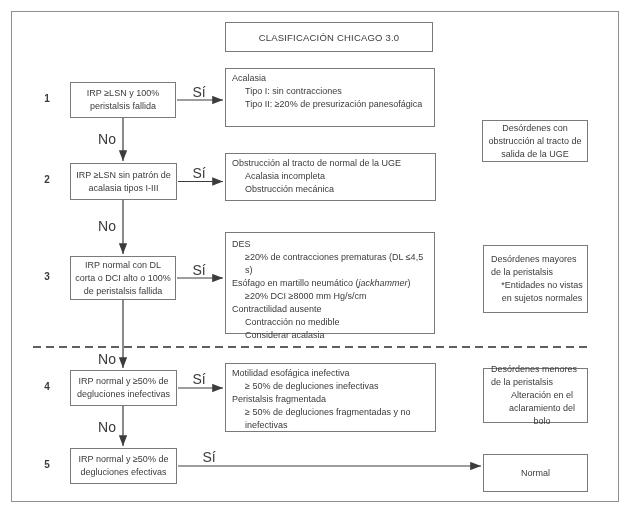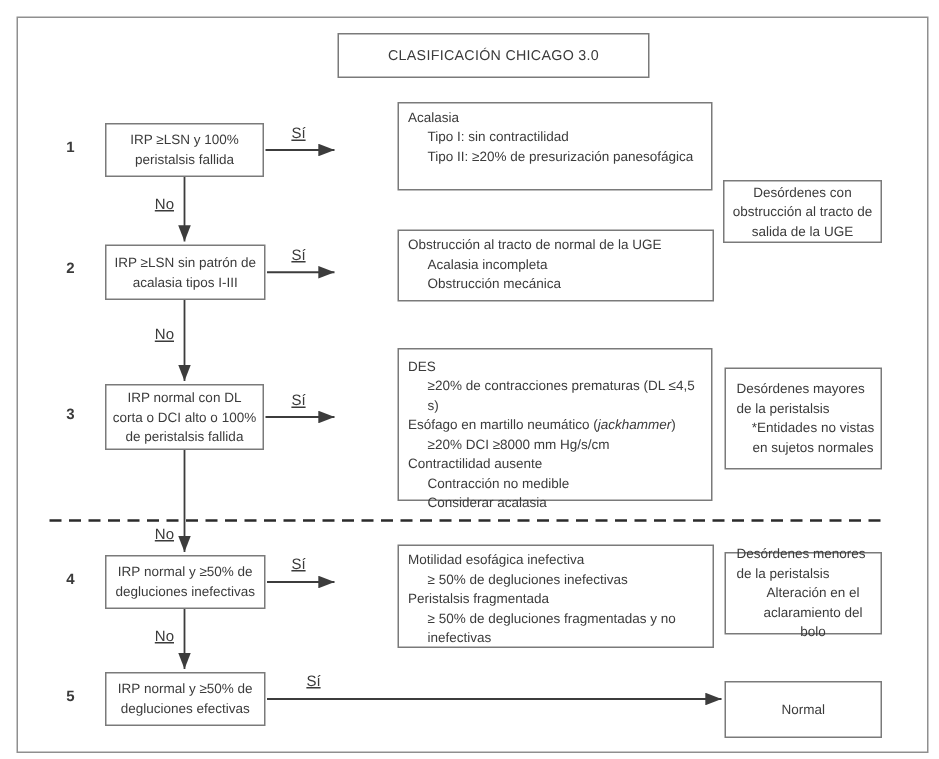--- a/index.html
+++ b/index.html
@@ -11,33 +11,33 @@
   .center{display:flex;align-items:center;justify-content:center;text-align:center;}
   .pre{white-space:pre-line;}
   .title{left:225px;top:22px;width:208px;height:30px;font-size:9.5px;letter-spacing:.2px;}
   .num{position:absolute;width:22px;text-align:center;font-weight:bold;font-size:10px;color:#3b3b3b;}
   .n1{left:36px;top:93px}.n2{left:36px;top:174px}.n3{left:36px;top:271px}.n4{left:36px;top:381px}.n5{left:36px;top:459px}
   .d1{left:70px;top:82px;width:106px;height:36px}
   .d2{left:70px;top:163px;width:107px;height:37px}
   .d3{left:70px;top:256px;width:106px;height:44px}
   .d4{left:70px;top:370px;width:107px;height:36px}
   .d5{left:70px;top:448px;width:107px;height:36px}
-  .outcome{padding:3px 5px 2px 6px;margin-left:40px;}
+  .outcome{padding:3px 5px 2px 6px;}
   .o1{left:225px;top:68px;width:210px;height:59px}
   .o2{left:225px;top:153px;width:211px;height:48px}
   .o3{left:225px;top:232px;width:210px;height:102px;padding-top:5px}
   .o4{left:225px;top:363px;width:211px;height:69px}
   .onormal{left:483px;top:454px;width:105px;height:38px}
   .ind{padding-left:13px;}
   .cat{padding:0 4px 0 7px;display:flex;flex-direction:column;justify-content:center;}
   .r1{left:482px;top:120px;width:106px;height:42px;padding:0}
   .r2{left:483px;top:245px;width:105px;height:68px}
   .r3{left:483px;top:368px;width:105px;height:55px}
   .cind{padding-left:10px;text-align:center;}
-  .lbl{position:absolute;font-size:10px;color:#3b3b3b;text-decoration:underline;}
+  .lbl{position:absolute;font-size:14px;color:#3b3b3b;}
   .yes{width:26px;text-align:center;}
   .no{width:24px;text-align:right;}
   .y1{left:186px;top:84px}.y2{left:186px;top:165px}.y3{left:186px;top:262px}.y4{left:186px;top:371px}.y5{left:196px;top:449px}
   .no1{left:92px;top:131px}.no2{left:92px;top:218px}.no3{left:92px;top:351px}.no4{left:92px;top:419px}
   i{font-style:italic;}
 </style>
 </head>
 <body>
 
 <div class="canvas">
@@ -89,21 +89,21 @@
   <div class="lbl yes y3">Sí</div>
   <div class="lbl yes y4">Sí</div>
   <div class="lbl yes y5">Sí</div>
   <div class="lbl no no1">No</div>
   <div class="lbl no no2">No</div>
   <div class="lbl no no3">No</div>
   <div class="lbl no no4">No</div>
 
   <div class="box outcome o1">
     <div class="line">Acalasia</div>
-    <div class="line ind">Tipo I: sin contractilidad</div>
+    <div class="line ind">Tipo I: sin contracciones</div>
     <div class="line ind">Tipo II: ≥20% de presurización panesofágica</div>
   </div>
 
   <div class="box outcome o2">
     <div class="line">Obstrucción al tracto de normal de la UGE</div>
     <div class="line ind">Acalasia incompleta</div>
     <div class="line ind">Obstrucción mecánica</div>
   </div>
 
   <div class="box outcome o3">

